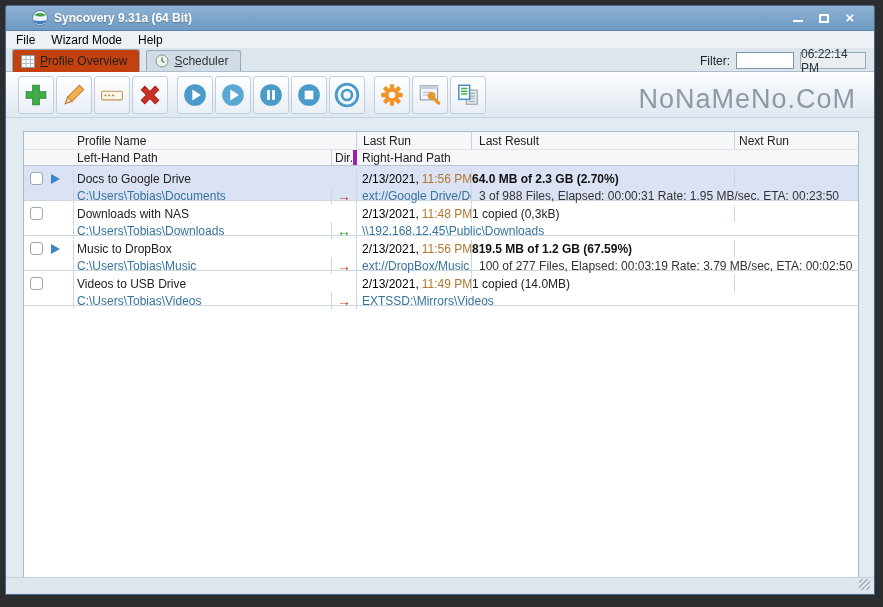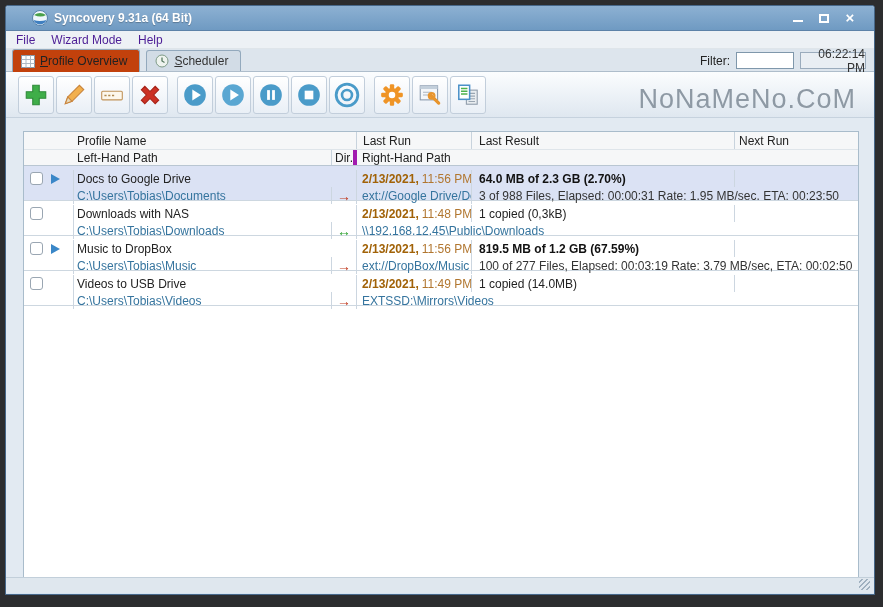--- a/index.html
+++ b/index.html
@@ -17,36 +17,36 @@
   .title-text { color:#fff; font-weight:bold; font-size:12px; text-shadow:0 1px 1px rgba(0,0,0,.25); }
   .winbtns { margin-left:auto; display:flex; gap:14px; align-items:center; padding-right:6px; }
   .winbtn { color:#fff; width:12px; height:12px; display:flex; align-items:center; justify-content:center; cursor:default; }
   .btn-min-glyph { width:10px; height:2px; background:#fff; margin-top:6px; }
   .btn-max-glyph { width:10px; height:9px; border:2px solid #fff; }
   .btn-close-glyph { font-size:15px; line-height:10px; color:#fff; font-weight:bold; }
 
   
   .menubar { position:absolute; left:0; top:25px; width:100%; height:18px; background:#edf1f5;
              display:flex; align-items:center; padding-left:10px; gap:16px; border-bottom:1px solid #dfe5ea; }
-  .menu-item { color:#4c1d95; }
+  .menu-item { color:#000000; }
 
   
   .tabrow { position:absolute; left:0; top:43px; width:100%; height:23px; background:#dde5ed;
             border-bottom:1px solid #aebdcb; display:flex; align-items:flex-end; }
   .tab { display:flex; align-items:center; gap:5px; height:21px; padding:0 12px 0 8px;
          border:1px solid #93a9bd; border-bottom:none; border-radius:3px 3px 0 0; margin-left:6px; }
   .tab.active { background:#c2410c; height:23px; margin-bottom:-1px; }
   .tab.inactive { background:#d2dce6; color:#333; }
   .tab-label { display:inline-block; }
   .tab-label::first-letter { text-decoration:underline; }
   .tabrow-right { margin-left:auto; display:flex; align-items:center; gap:6px; padding-right:8px; margin-bottom:2px;margin-top:29px; }
   .filter-label { color:#222; }
   .filter-input { width:58px; height:17px; border:1px solid #7f97ab; background:#fff; font:inherit; padding:0 2px; }
   .clock-box { width:66px; height:17px; border:1px solid #9aabbc; background:#e9eef3;
-               display:flex; align-items:center; justify-content:center; color:#333;text-align:right; }
+               display:flex; align-items:center; justify-content:center; color:#333; }
 
   
   .toolbar { position:absolute; left:0; top:66px; width:100%; height:46px;
              background:linear-gradient(#fbfdfe,#dfe7f0); border-bottom:1px solid #c6d2de;
              display:flex; align-items:center; padding-left:12px; }
   .tgroup { display:flex; gap:2px; margin-right:9px; }
   .tbtn { width:36px; height:38px; background:linear-gradient(#ffffff,#e9eff6);
           border:1px solid #c2cedb; border-radius:3px; display:flex; align-items:center; justify-content:center; }
   .tbtn svg { width:26px; height:26px; }
   .watermark { position:absolute; right:18px; top:12px; font-size:27px; color:#8e99a4; letter-spacing:1px; }
@@ -67,33 +67,33 @@
   .hdr2-dir { width:25px; padding-left:3px; border-right:4px solid #a21caf; }
   .hdr2-right { flex:1; padding-left:5px; }
 
   .row { border-bottom:1px solid #cdd7e0; }
   .row.selected { background:#dbe2f4; }
   .rline { display:flex; height:17px; align-items:center; }
   .cell { height:100%; display:flex; align-items:center; overflow:hidden; white-space:nowrap;margin-top:8px; }
   .c-gutter { width:50px; border-right:1px solid #ccd6e0; display:flex; align-items:center; gap:8px; padding-left:6px; }
   .c-name { width:283px; padding-left:3px; border-right:1px solid #ccd6e0; }
   .c-lastrun { width:115px; padding-left:5px; border-right:1px solid #ccd6e0; gap:3px; }
-  .c-lastresult { width:263px; padding-left:7px; border-right:1px solid #ccd6e0; }
+  .c-lastresult { width:263px; border-right:1px solid #ccd6e0; }
   .c-nextrun { flex:1; }
   .c-indent { width:50px; border-right:1px solid #ccd6e0; }
   .c-leftpath { width:258px; padding-left:3px; border-right:1px solid #ccd6e0; }
   .c-dir { width:25px; justify-content:center; border-right:1px solid #ccd6e0; }
   .c-rightpath { width:115px; padding-left:5px; border-right:1px solid #ccd6e0; }
   .c-rightpath-span { flex:1; padding-left:5px; }
   .c-details { flex:1; padding-left:7px; color:#333; }
 
   .checkbox { width:13px; height:13px; background:#fff; border:1px solid #9aa6b2; border-radius:3px; }
   .playtri { width:0; height:0; border-left:9px solid #3a87c8; border-top:5.5px solid transparent; border-bottom:5.5px solid transparent; }
   .path { color:#35749e; }
-  .date-part { color:#a16207;font-weight:bold; }
+  .date-part { color:#000000; }
   .time-part { color:#b1762f; }
   .result-bold { font-weight:bold; color:#111; }
   .arrow-red { color:#c13a1e; font-weight:bold; font-size:14px; }
   .arrow-green { color:#2da12e; font-weight:bold; font-size:14px; }
 
   
   .statusbar { position:absolute; left:0; top:571px; width:100%; height:16px;
                background:#dfe7ee; border-top:1px solid #c2cfda; }
   .resize-grip { position:absolute; right:4px; bottom:3px; width:11px; height:11px;
                  background:repeating-linear-gradient(135deg, transparent 0 2px, #9fb0bf 2px 3.5px); }

